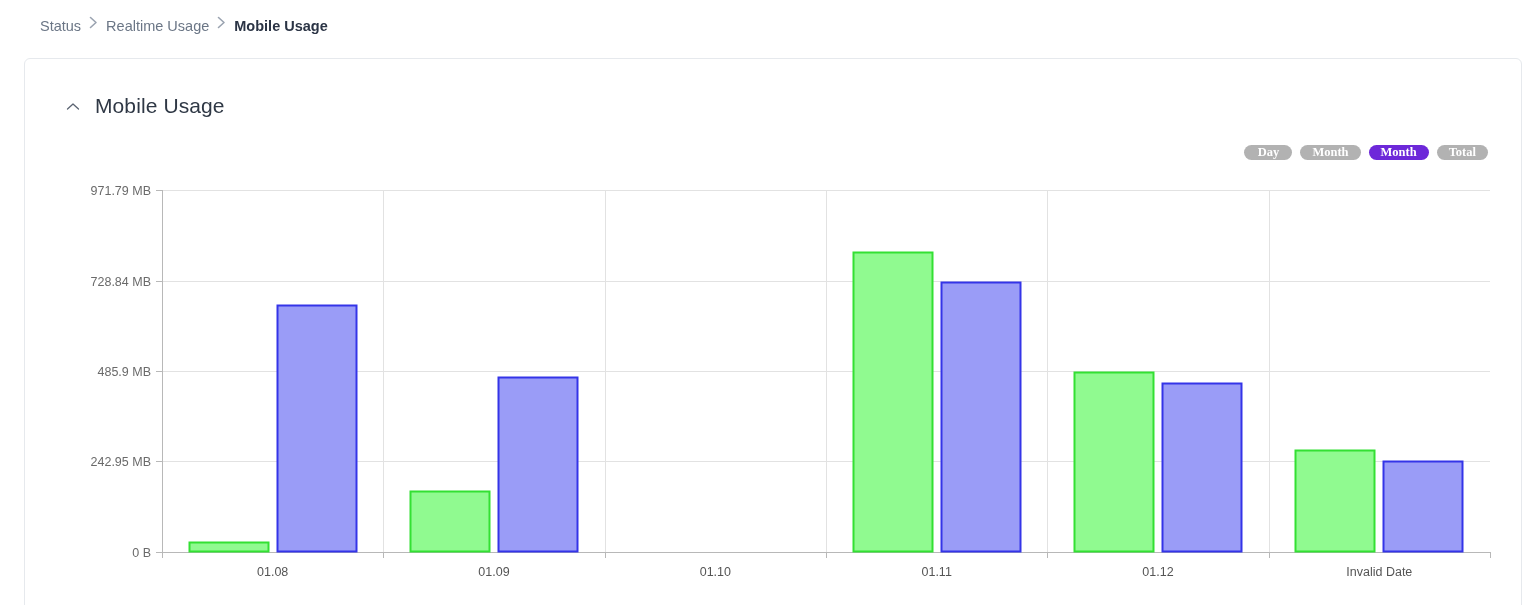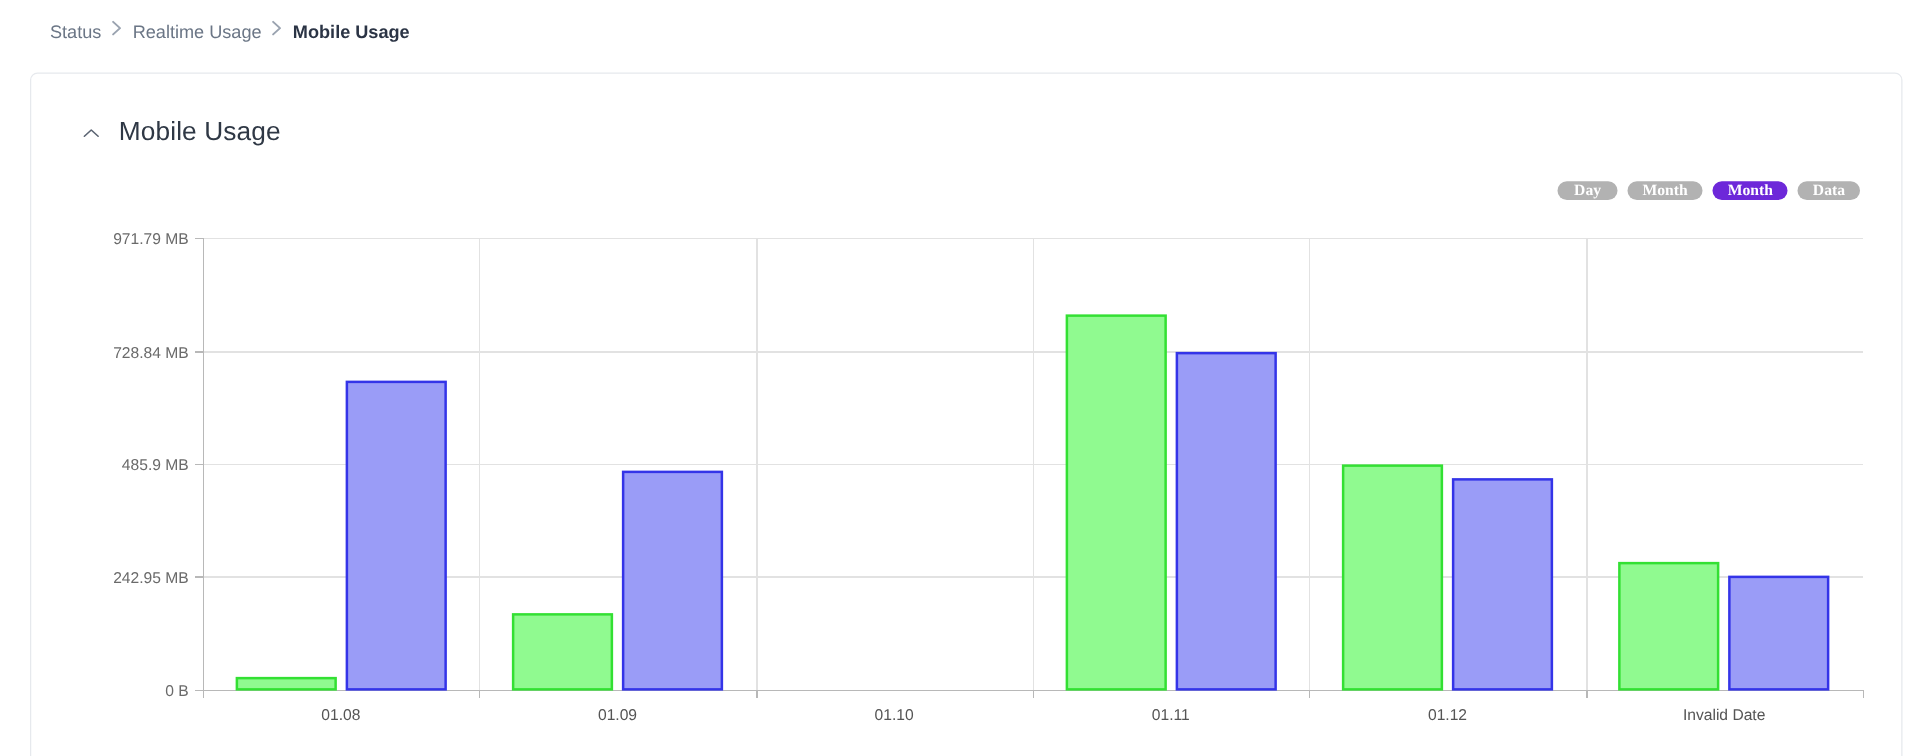--- a/index.html
+++ b/index.html
@@ -168,21 +168,21 @@
           <path d="M1.5 7 L7 2 L12.5 7" fill="none" stroke="#5b6472" stroke-width="1.3" stroke-linecap="round" stroke-linejoin="round"></path>
         </svg>
     </span>
     <span class="card-title">Mobile Usage</span>
   </div>
 
   <div class="range-group">
     <button class="pill">Day</button>
     <button class="pill">Month</button>
     <button class="pill active">Month</button>
-    <button class="pill">Data</button>
+    <button class="pill">Total</button>
   </div>
 
   <div class="chart-wrap">
     <svg class="chart-svg" id="chart" width="1498" height="560">
         <line class="gridline" x1="137" y1="131.5" x2="1465" y2="131.5"></line>
         <line class="tickmark" x1="131" y1="131.5" x2="137" y2="131.5"></line>
         <text class="ytick-label" x="126" y="136">971.79 MB</text>
         <line class="gridline" x1="137" y1="222.5" x2="1465" y2="222.5"></line>
         <line class="tickmark" x1="131" y1="222.5" x2="137" y2="222.5"></line>
         <text class="ytick-label" x="126" y="227">728.84 MB</text>

